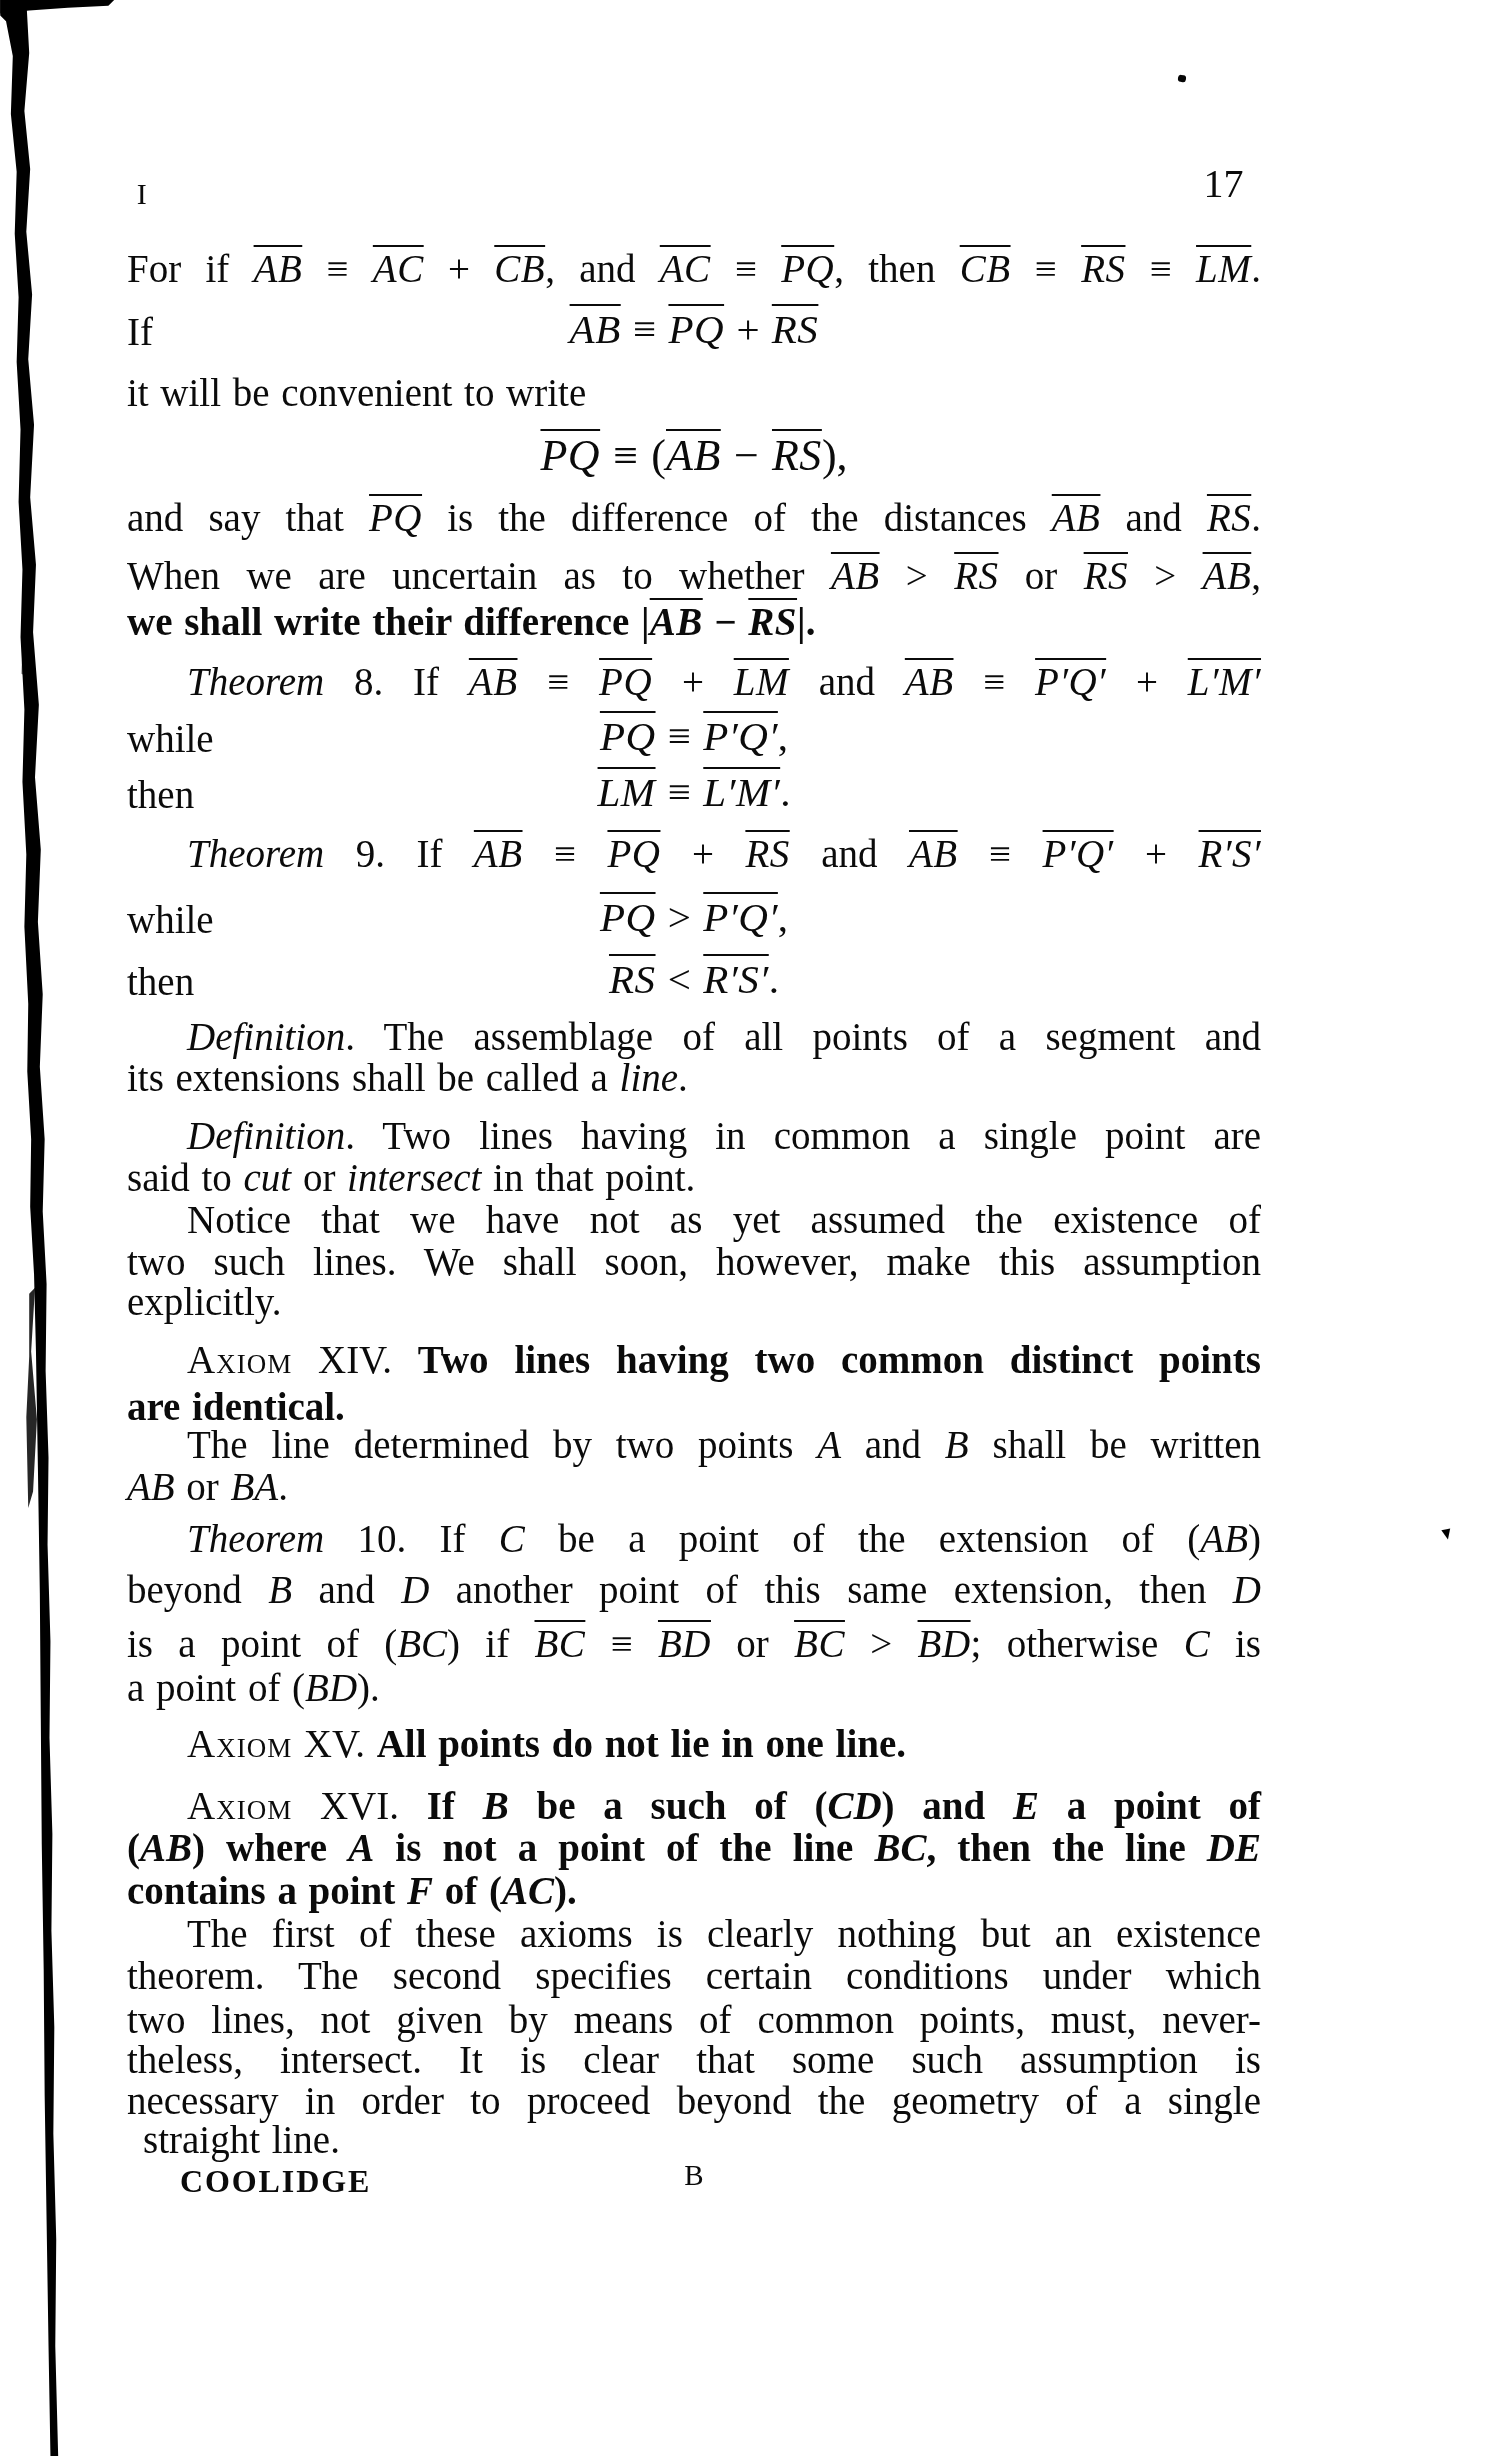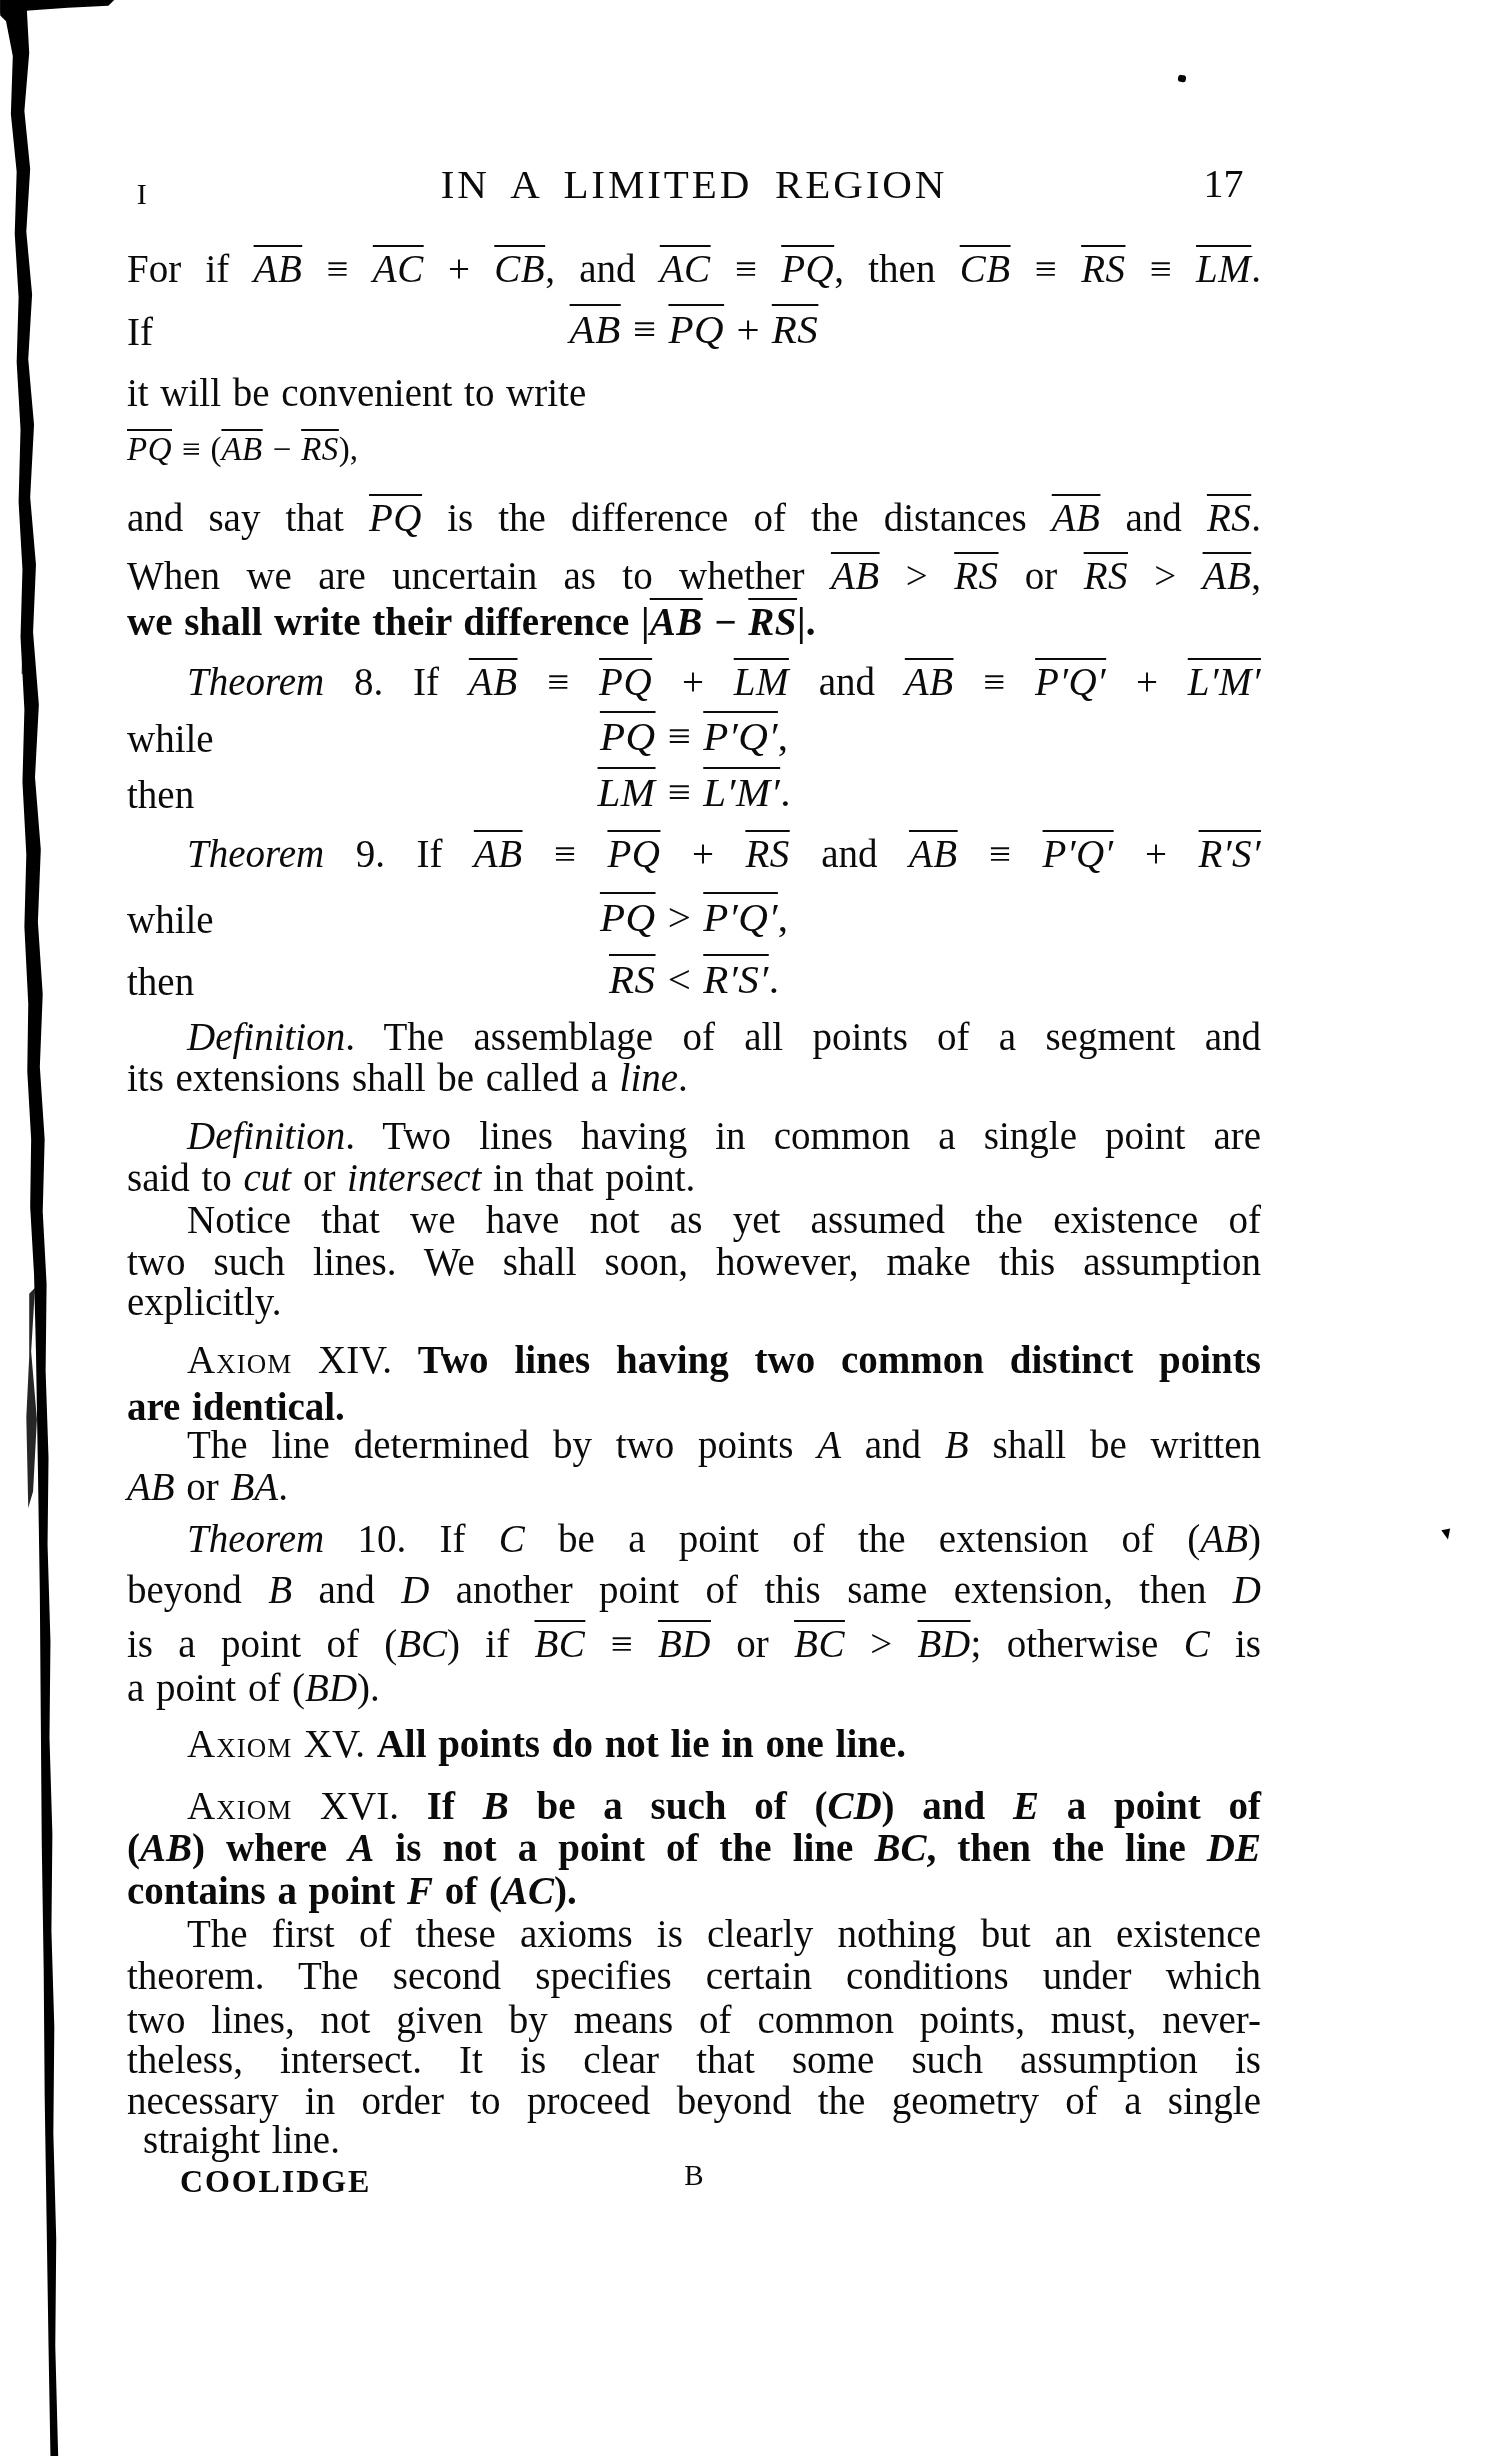--- a/index.html
+++ b/index.html
@@ -25,21 +25,21 @@
   .header{position:absolute;top:164px;left:0;width:100%;text-align:center;line-height:1;}
   .sig{position:absolute;left:9.7px;top:15.4px;font-size:30px;}
   .title{font-size:41px;letter-spacing:2.9px;word-spacing:9.7px;}
   .pgnum{position:absolute;right:17.4px;top:0;font-size:40px;}
   .line{
     position:absolute;left:0;width:1134px;
     font-size:39px;line-height:1.12;
     word-spacing:0.05em;
   }
   .line.j{text-align:justify;text-align-last:justify;text-justify:inter-word;}
-  .line.c{font-size:33px;}
+  .line.c{text-align:center;font-size:44px;}
   .line.lf{text-align:center;font-size:41px;}
   .line.ind{text-indent:60px;}
   .lab{position:absolute;left:0;top:2.9px;font-size:39px;text-indent:0;}
   .it{font-style:italic;}
   .bd{font-weight:bold;}
   .bd.it, .bi{font-weight:bold;font-style:italic;}
   .sc{font-variant:small-caps;letter-spacing:1px;}
   .ov{
     font-style:italic;
     text-decoration:overline;
@@ -69,21 +69,20 @@
     <polygon fill="#000000" opacity="0.6" points="24,640 28,636 26,700 22,698"></polygon>
   </svg>
 
   <span class="ink-dot"></span>
   <span class="margin-mark">▾</span>
 
   <div class="col">
 
     <div class="header">
       <span class="sig">I</span>
-      <span class="title">IN A LIMITED REGION</span>
       <span class="pgnum">17</span>
     </div>
 
     <div>
         <div class="line j" style="top: 247px;"><span>For if </span><span class="ov">AB</span><span> ≡ </span><span class="ov">AC</span><span> + </span><span class="ov">CB</span><span>, and </span><span class="ov">AC</span><span> ≡ </span><span class="ov">PQ</span><span>, then </span><span class="ov">CB</span><span> ≡ </span><span class="ov">RS</span><span> ≡ </span><span class="ov">LM</span><span>.</span></div>
         <div class="line lf" style="top: 307px;"><span class="lab">If</span><span class="ov">AB</span><span> ≡ </span><span class="ov">PQ</span><span> + </span><span class="ov">RS</span></div>
         <div class="line l" style="top: 371px;"><span>it will be convenient to write</span></div>
         <div class="line c" style="top: 431px;"><span class="ov">PQ</span><span> ≡ (</span><span class="ov">AB</span><span> − </span><span class="ov">RS</span><span>),</span></div>
         <div class="line j" style="top: 496px;"><span>and say that </span><span class="ov">PQ</span><span> is the difference of the distances </span><span class="ov">AB</span><span> and </span><span class="ov">RS</span><span>.</span></div>
         <div class="line j" style="top: 554px;"><span>When we are uncertain as to whether </span><span class="ov">AB</span><span> &gt; </span><span class="ov">RS</span><span> or </span><span class="ov">RS</span><span> &gt; </span><span class="ov">AB</span><span>,</span></div>

